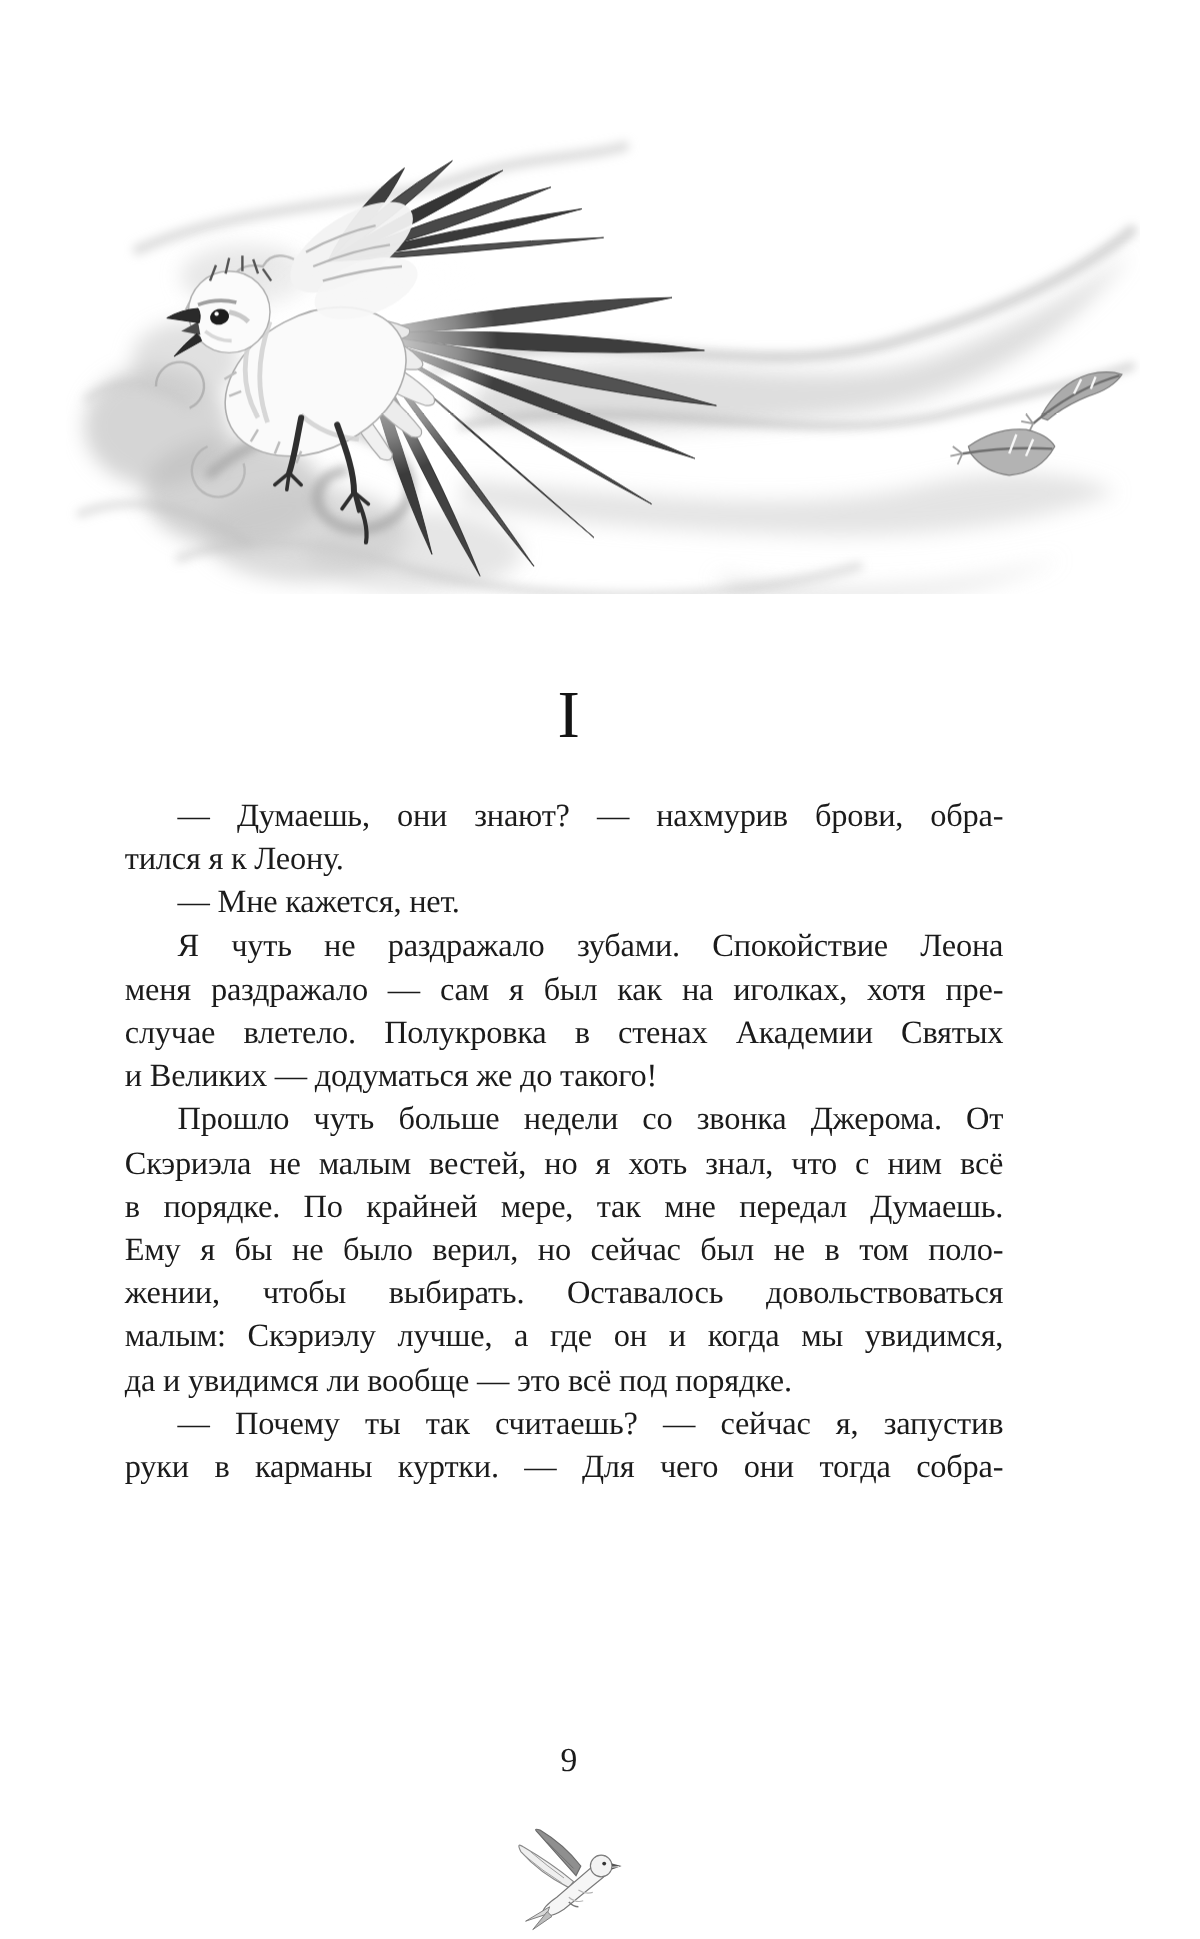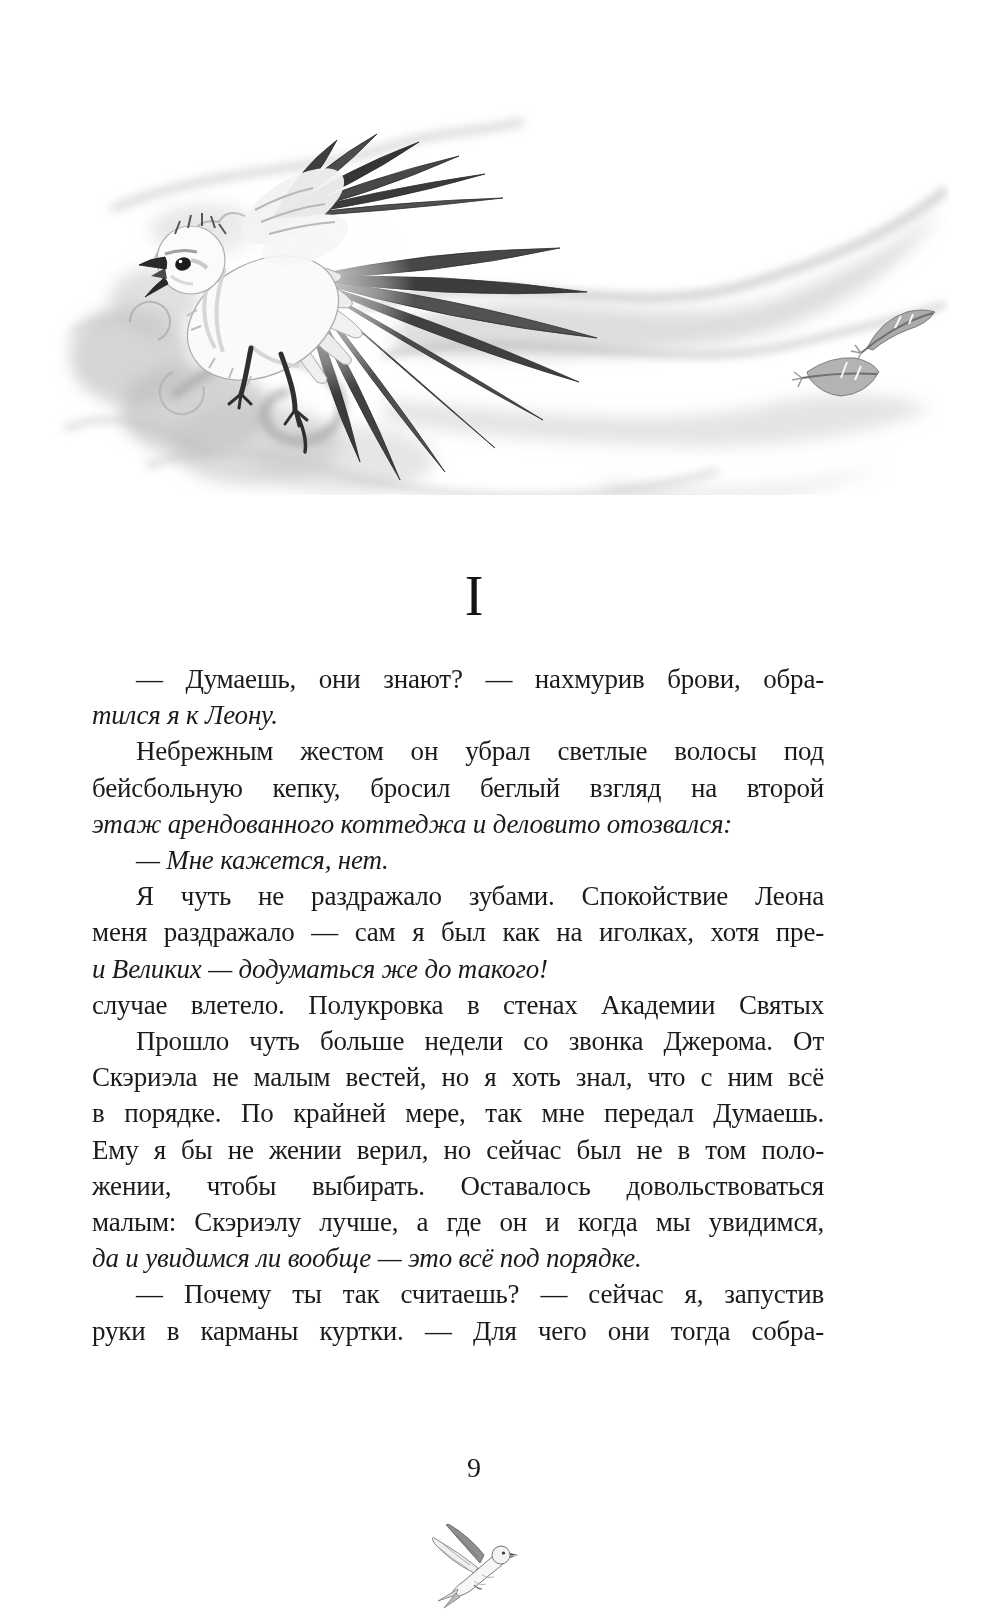--- a/index.html
+++ b/index.html
@@ -7,26 +7,26 @@
     position:relative;width:1000px;height:1616px;background:#ffffff;
     margin:0 auto;overflow:hidden;
     font-family:"Liberation Serif","DejaVu Serif",serif;color:#1d1d1d;
   }
   .illustration{position:absolute;left:55px;top:110px;width:895px;height:385px;}
   .chapter{
     position:absolute;left:108px;top:566px;width:732px;
     text-align:center;font-size:56px;line-height:60px;color:#141414;
   }
   .bodytext{
-    position:absolute;left:92px;top:661px;width:732px;
+    position:absolute;left:104px;top:661px;width:732px;
     font-size:27px;line-height:36.2px;letter-spacing:-0.2px;color:#1b1b1b;
   }
   .para{margin:0;}
   .ln{text-align:justify;text-align-last:justify;}
-  .ln.pe{text-align-last:left;font-style:italic;}
+  .ln.pe{text-align-last:left;}
   .ln.pi{text-indent:44px;}
   .pagenum{
     position:absolute;left:108px;top:1452px;width:732px;
     text-align:center;font-size:28px;line-height:32px;color:#1b1b1b;
   }
   .ornament{position:absolute;left:422px;top:1513px;width:100px;height:98px;}
 </style>
 </head>
 <body>
 
@@ -168,38 +168,33 @@
   </svg>
 
   <div class="chapter">I</div>
 
   <div class="bodytext">
     <div class="para">
       <div class="ln pi">— Думаешь, они знают? — нахмурив брови, обра-</div>
       <div class="ln pe">тился я к Леону.</div>
     </div>
     <div class="para">
-      <div class="ln pi">Небрежным жестом он убрал светлые волосы под</div>
-      <div class="ln">бейсбольную кепку, бросил беглый взгляд на второй</div>
-      <div class="ln pe">этаж арендованного коттеджа и деловито отозвался:</div>
-    </div>
-    <div class="para">
       <div class="ln pi pe">— Мне кажется, нет.</div>
     </div>
     <div class="para">
       <div class="ln pi">Я чуть не раздражало зубами. Спокойствие Леона</div>
       <div class="ln">меня раздражало — сам я был как на иголках, хотя пре-</div>
+      <div class="ln">случае влетело. Полукровка в стенах Академии Святых</div>
       <div class="ln pe">и Великих — додуматься же до такого!</div>
-      <div class="ln">случае влетело. Полукровка в стенах Академии Святых</div>
     </div>
     <div class="para">
       <div class="ln pi">Прошло чуть больше недели со звонка Джерома. От</div>
       <div class="ln">Скэриэла не малым вестей, но я хоть знал, что с ним всё</div>
       <div class="ln">в порядке. По крайней мере, так мне передал Думаешь.</div>
-      <div class="ln">Ему я бы не жении верил, но сейчас был не в том поло-</div>
+      <div class="ln">Ему я бы не было верил, но сейчас был не в том поло-</div>
       <div class="ln">жении, чтобы выбирать. Оставалось довольствоваться</div>
       <div class="ln">малым: Скэриэлу лучше, а где он и когда мы увидимся,</div>
       <div class="ln pe">да и увидимся ли вообще — это всё под порядке.</div>
     </div>
     <div class="para">
       <div class="ln pi">— Почему ты так считаешь? — сейчас я, запустив</div>
       <div class="ln">руки в карманы куртки. — Для чего они тогда собра-</div>
     </div>
   </div>
 

